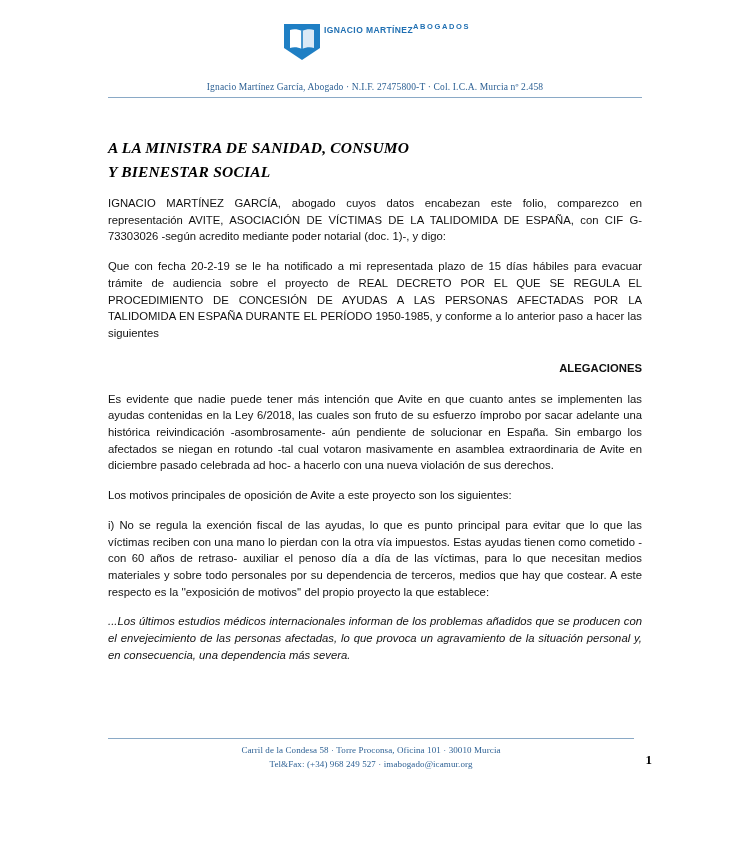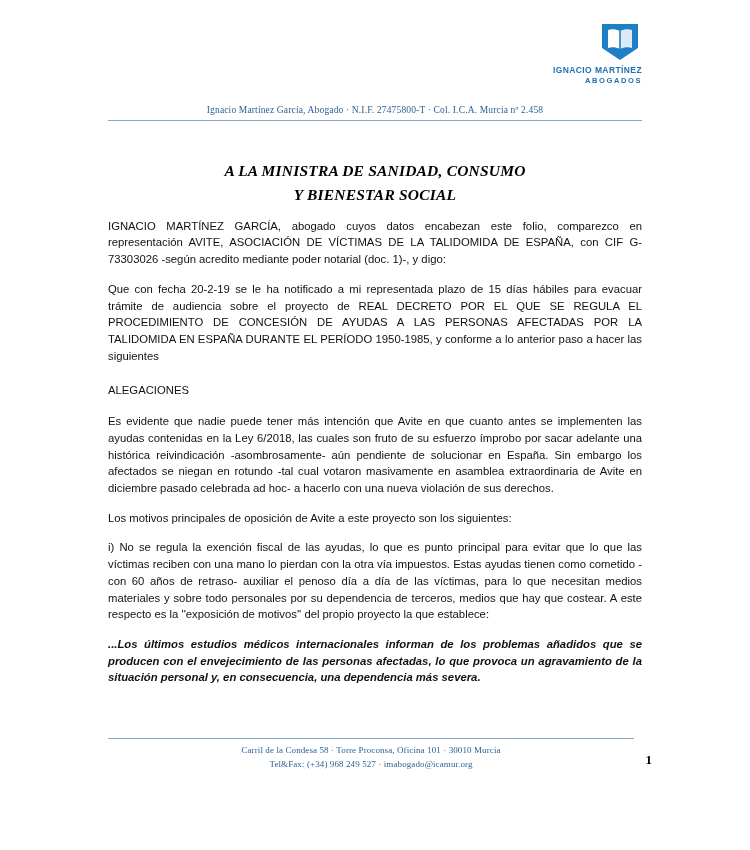--- a/index.html
+++ b/index.html
@@ -23,22 +23,21 @@
     padding: 0 108px;
   }
 
   
   .letterhead {
     padding-top: 22px;
     text-align: center;
   }
   .logo-wrap {
     display: flex;
-    flex-direction: column;
-    align-items: flex-end;
+    align-items: flex-start;
     justify-content: center;
   }
   .logo-mark {
     width: 44px;
     height: 40px;
     position: relative;
   }
   .logo-mark svg { display: block; }
   .logo-name {
     margin-top: 3px;
@@ -64,21 +63,20 @@
   .rule {
     margin: 5px auto 0 auto;
     width: 100%;
     height: 1px;
     background: #8aa9c6;
   }
 
   
   .doc-title {
     margin-top: 38px;
-    text-align: center;
     font-family: "Liberation Serif", serif;
     font-style: italic;
     font-weight: bold;
     font-size: 15.5px;
     line-height: 1.55;
     letter-spacing: 0.2px;
     color: #000;
   }
 
   
@@ -86,33 +84,32 @@
     margin-top: 11px;
     font-size: 11.3px;
     line-height: 1.48;
     text-align: justify;
     color: #111;
   }
   .body-copy p {
     margin: 0 0 13px 0;
   }
   .p-center {
-    text-align: left;
-    font-weight: normal;
+    text-align: right;
+    font-weight: bold;
     margin: 18px 0 14px 0 !important;
   }
   .p-heading {
     font-weight: bold;
     text-align: justify;
     margin-bottom: 16px !important;
   }
   .p-quote {
     font-style: italic;
     text-align: justify;
-    font-weight: bold;
   }
 
   
   .footer {
     position: absolute;
     left: 108px;
     right: 116px;
     bottom: 78px;
     text-align: center;
   }

